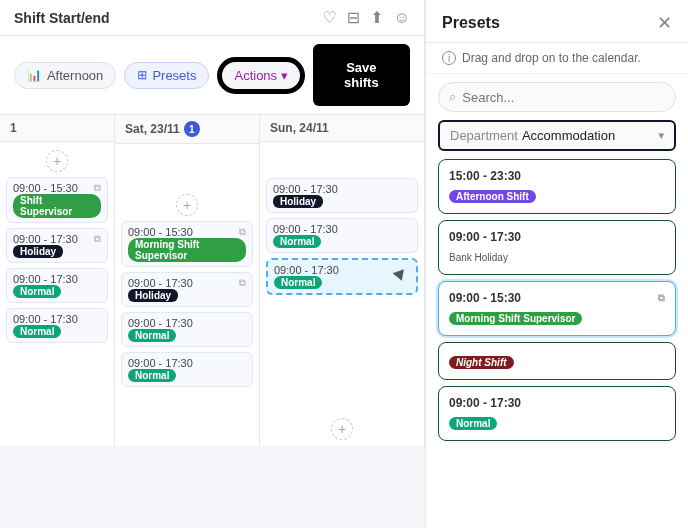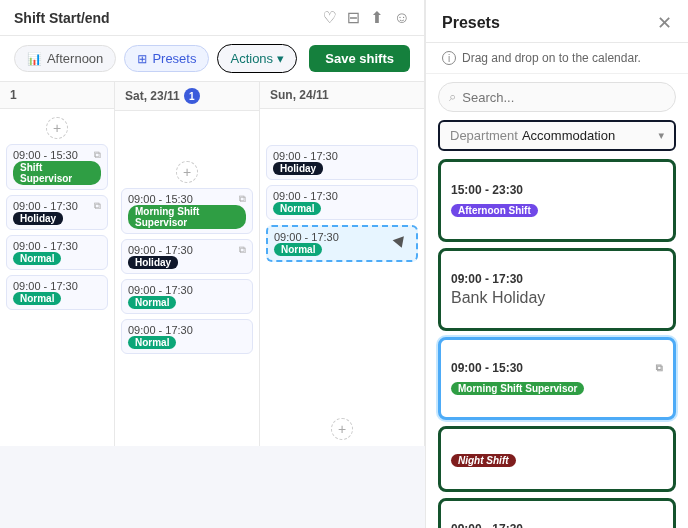--- a/index.html
+++ b/index.html
@@ -69,29 +69,29 @@
     }
     .tab-btn .icon { font-size: 12px; }
     .actions-btn {
       display: flex;
       align-items: center;
       gap: 4px;
       padding: 6px 12px;
       border-radius: 20px;
       font-size: 13px;
       cursor: pointer;
-      border: 1px solid #000000;
+      border: 5px solid #000000;
       background: #f5f6fa;
-      color: #0f766e;
+      color: #a21caf;
       font-weight: 500;
     }
     .save-btn {
       margin-left: auto;
-      padding: 6px 16px;
-      background: #15803d;
+      padding: 16px 16px;
+      background: #000000;
       color: #fff;
       border: none;
       border-radius: 6px;
       font-size: 13px;
       font-weight: 600;
       cursor: pointer;
     }
 
     
     .calendar-grid {
@@ -301,23 +301,23 @@
 
     .presets-list {
       flex: 1;
       overflow-y: auto;
       padding: 0 12px 12px;
       display: flex;
       flex-direction: column;
       gap: 6px;
     }
     .preset-card {
-      border: 3px solid #14532d;
+      border: 1px solid #14532d;
       border-radius: 8px;
-      padding: 21px 10px;
+      padding: 9px 10px;
       cursor: grab;
       background: #fff;
     }
     .preset-card.highlighted {
       border-color: #4dabf7;
       box-shadow: 0 0 0 2px #c5e7ff;
     }
     .preset-time {
       font-size: 12px;
       font-weight: 600;
@@ -486,21 +486,21 @@
       <div class="preset-time">
         <span>15:00 - 23:30</span>
       </div>
       <span class="shift-badge badge-purple">Afternoon Shift</span>
     </div>
 
     <div class="preset-card">
       <div class="preset-time">
         <span>09:00 - 17:30</span>
       </div>
-      <span style="font-size:16px;color:#555;">Bank Holiday</span>
+      <span style="font-size:10px;color:#555;">Bank Holiday</span>
     </div>
 
     <div class="preset-card highlighted">
       <div class="preset-time">
         <span>09:00 - 15:30</span>
         <span class="preset-copy">⧉</span>
       </div>
       <span class="shift-badge badge-green">Morning Shift Supervisor</span>
     </div>
 

